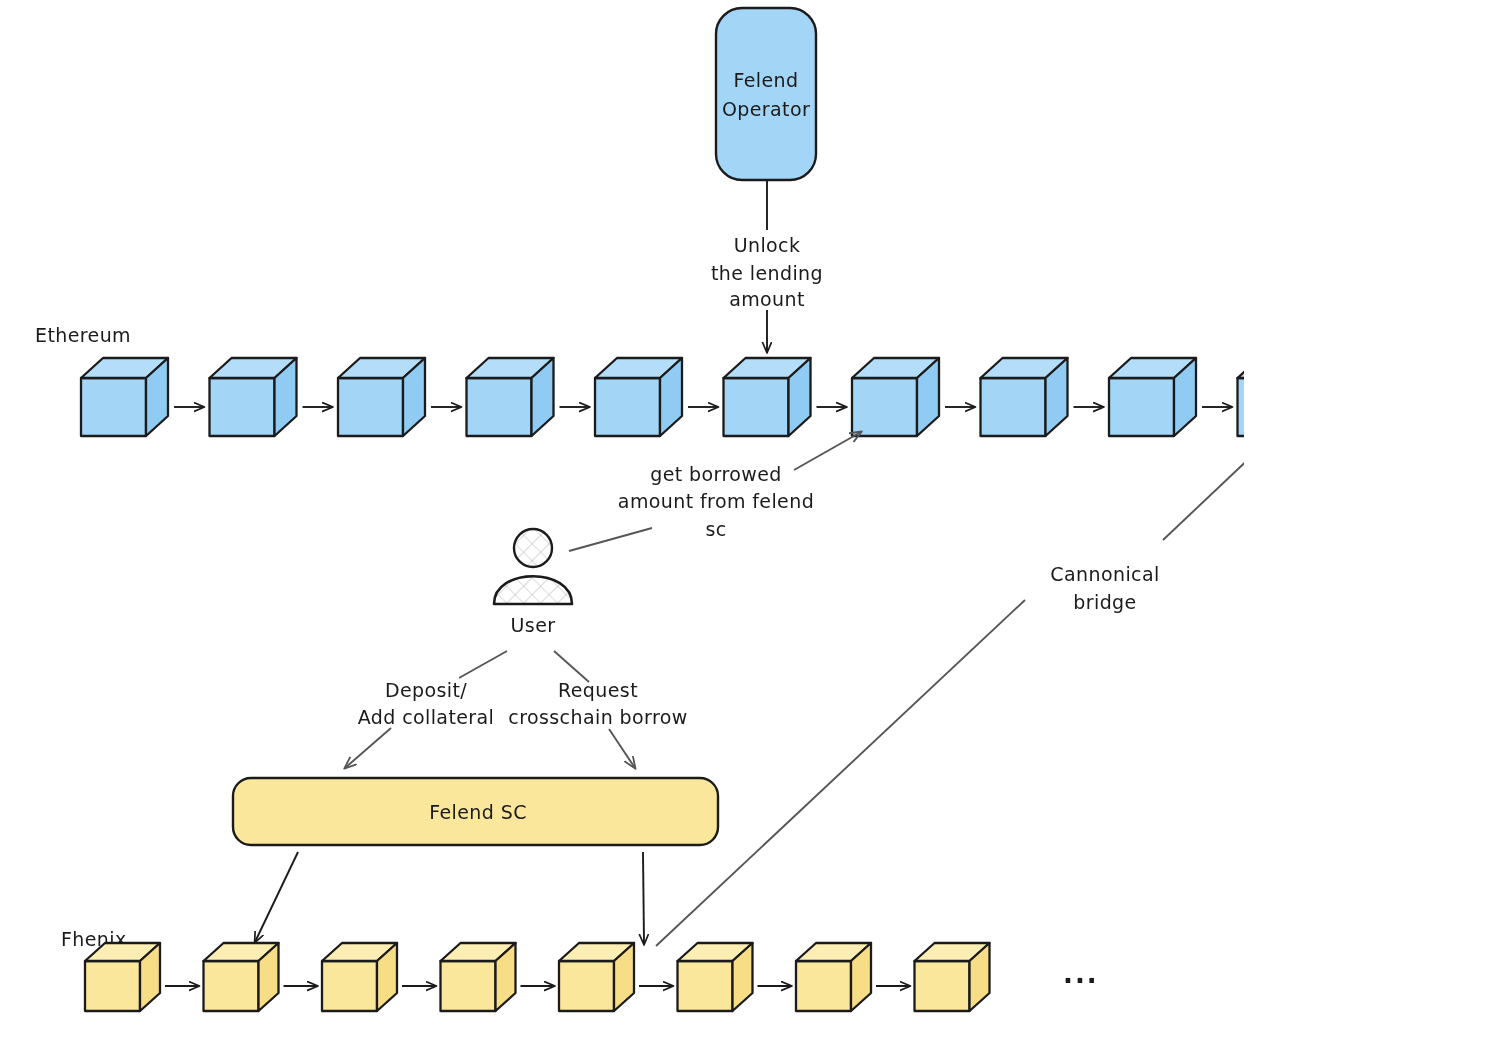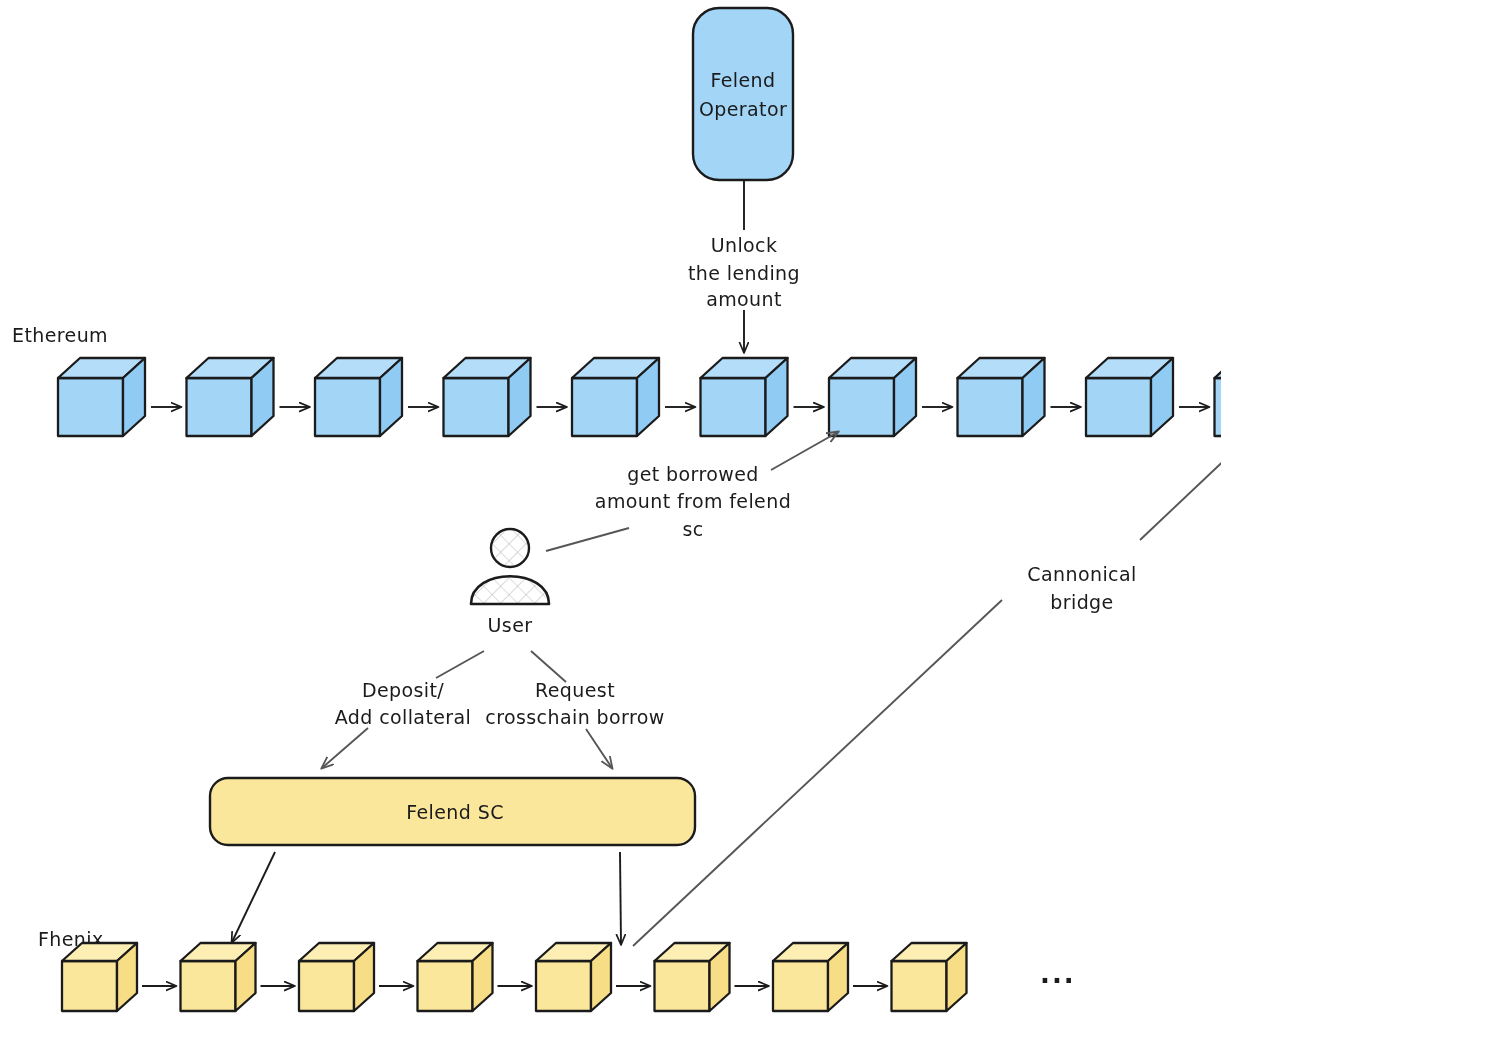--- a/index.html
+++ b/index.html
@@ -10,20 +10,21 @@
   }
   body {
     font-family: "DejaVu Sans", sans-serif;
   }
   #canvas {
     position: relative;
     width: 1221px;
     height: 1039px;
     background: #ffffff;
     overflow: hidden;
+    margin-left: 23px;
   }
   svg#scene {
     position: absolute;
     left: 0;
     top: 0;
     width: 1492px;
     height: 1039px;
   }
   .dtext {
     font-family: "DejaVu Sans", sans-serif;

